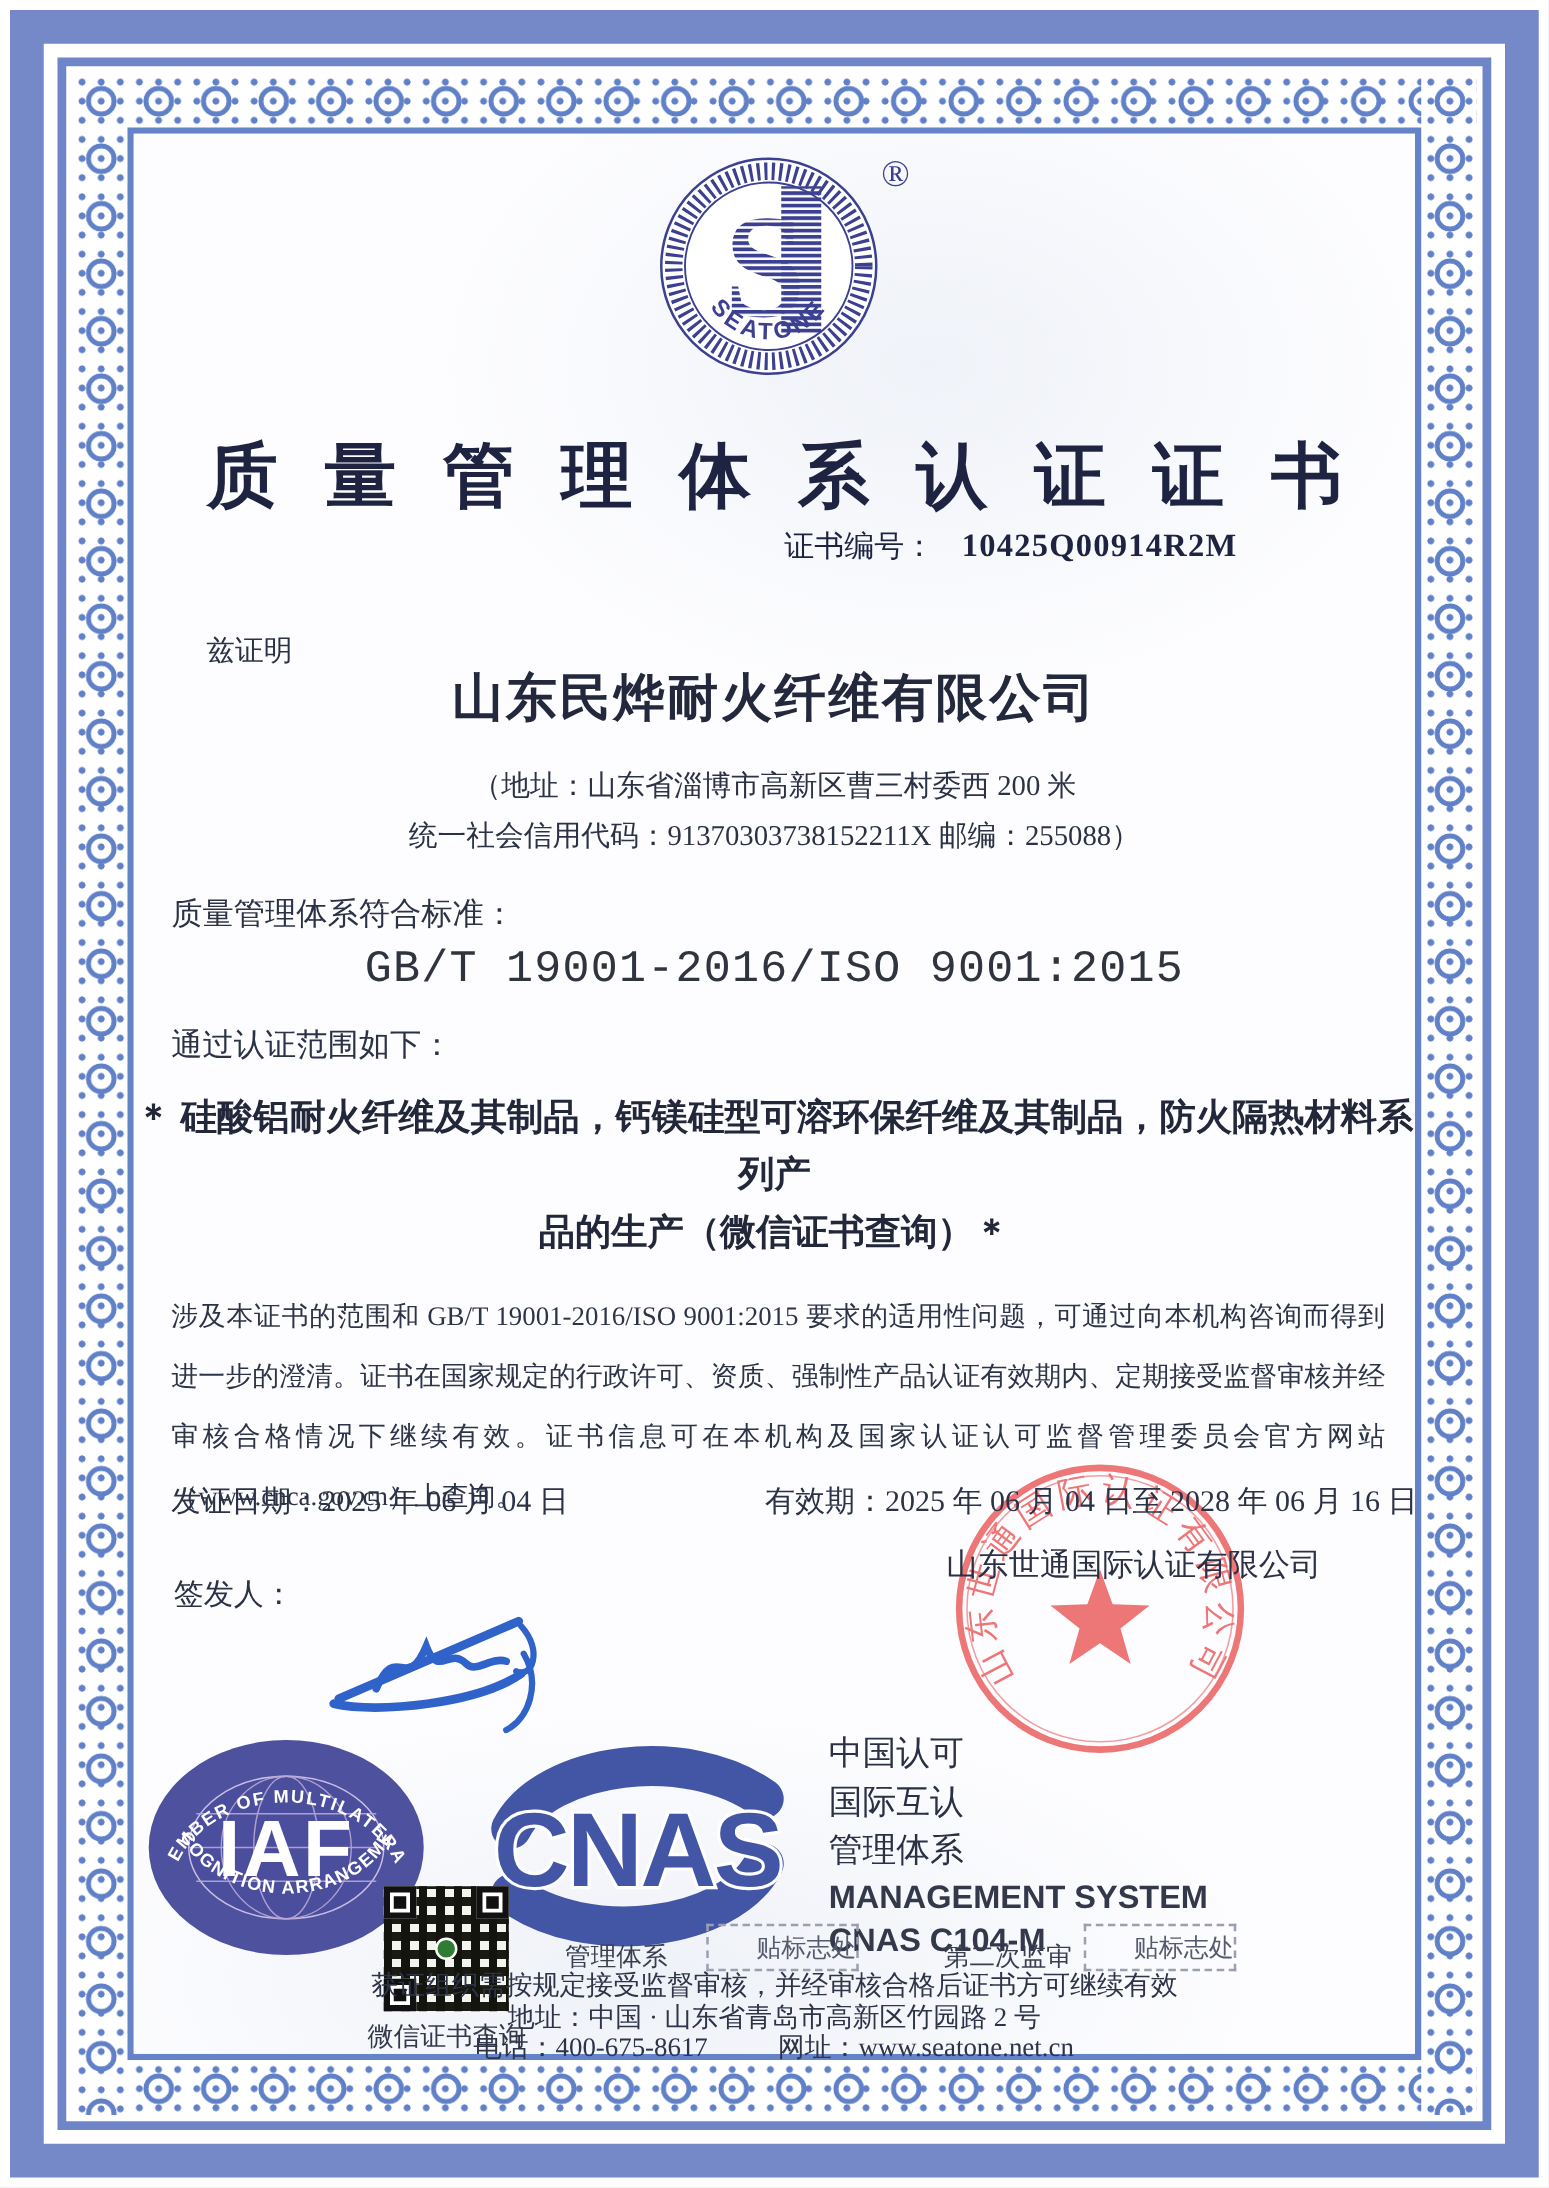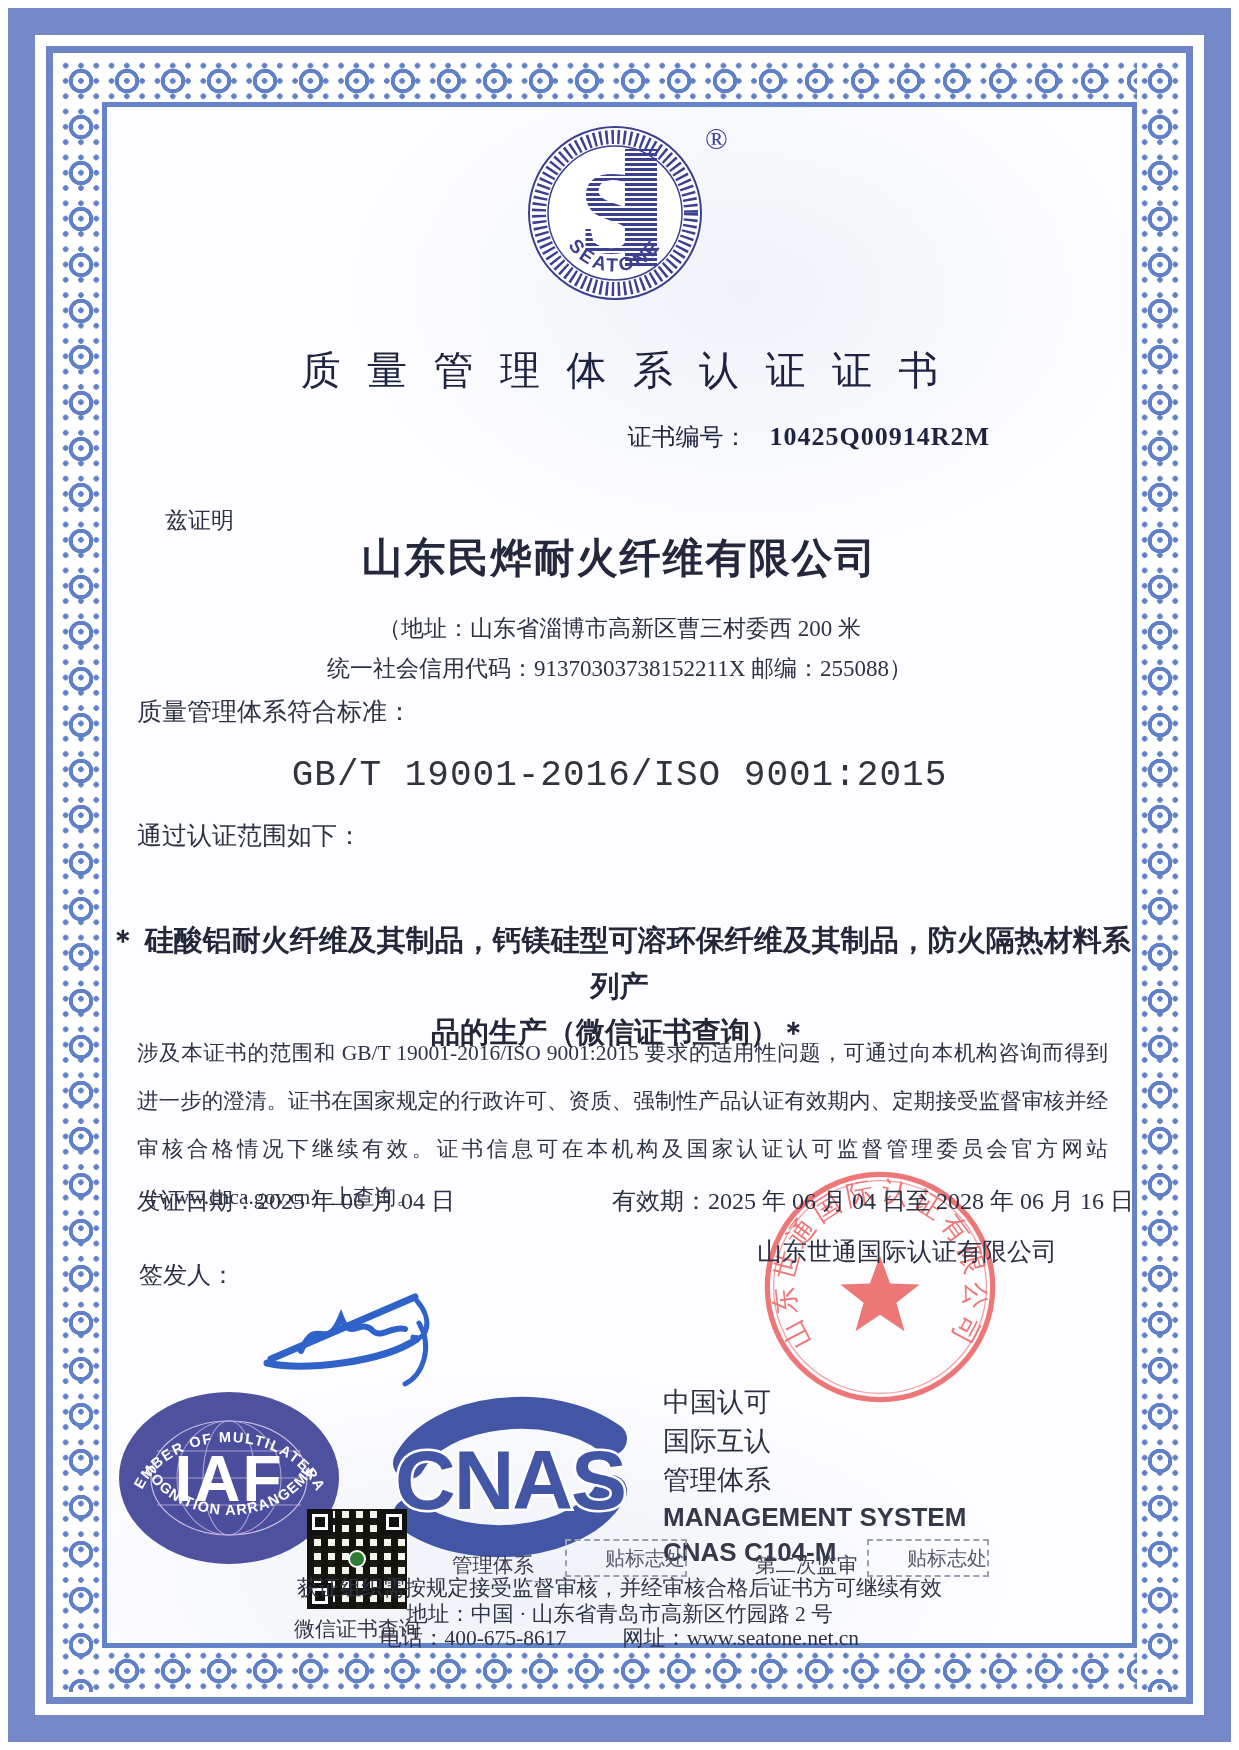--- a/index.html
+++ b/index.html
@@ -18,32 +18,32 @@
   .orn-left{top:58px;bottom:58px;left:58px;width:44px;}
   .orn-right{top:58px;bottom:58px;right:58px;width:44px;}
   .line-inner{position:absolute;inset:102px;border:5px solid #6583c9;}
   
   .content{position:absolute;inset:107px;background:
            radial-gradient(ellipse 560px 380px at 62% 12%, #eff2f8 0%, rgba(239,242,248,0) 70%),
            radial-gradient(ellipse 700px 300px at 40% 96%, #eef1f7 0%, rgba(238,241,247,0) 70%),
            #fdfdff;}
   .abs{position:absolute;}
   .ctr{left:0;right:0;text-align:center;}
-  .title{top:236px;font-size:40px;font-weight:normal;color:#1d2340;letter-spacing:0.66em;text-indent:0.66em;white-space:nowrap;}
+  .title{top:236px;font-size:57px;font-weight:bold;color:#1d2340;letter-spacing:0.66em;text-indent:0.66em;white-space:nowrap;}
   .certno{top:314px;right:142px;font-size:24px;color:#1d2340;}
   .certno b{font-size:26px;letter-spacing:1px;margin-left:22px;}
   .hereby{top:398px;left:30px;font-size:23px;margin-left:28px;}
   .company{top:424px;font-size:41px;font-weight:bold;color:#23283c;letter-spacing:2px;}
   .addr1{top:506px;font-size:23px;}
   .addr2{top:546px;font-size:23px;}
   .label-left{left:30px;font-size:25px;}
-  .std-label{top:588px;}
+  .std-label{top:607px;}
   .standard{top:648px;font-size:36px;font-family:Liberation Mono, monospace;color:#30343f;letter-spacing:1px;}
   .scope-label{top:712px;text-align:right;}
-  .scope{top:764px;font-size:29px;font-weight:bold;line-height:46px;color:#23273a;margin-top:46px;}
+  .scope{top:764px;font-size:29px;font-weight:bold;line-height:46px;color:#23273a;}
   .disclaimer{top:922px;left:30px;right:24px;font-size:21.5px;line-height:48px;text-align:justify;color:#2e3448;}
   .dates{top:1078px;left:30px;right:20px;font-size:24px;z-index:3;}
   .dates .valid{position:absolute;left:475px;top:0;}
   .signer{top:1152px;left:32px;font-size:24px;}
   .issuer{top:1128px;left:650px;font-size:25px;color:#2b3045;z-index:3;}
   .sig-svg{top:1160px;left:150px;z-index:2;}
   .stamp-svg{top:1060px;left:653px;z-index:2;mix-blend-mode:multiply;opacity:.92;}
   .iaf-svg{top:1282px;left:8px;}
   .cnas-svg{top:1286px;left:272px;}
   .accblock{top:1276px;left:556px;}

